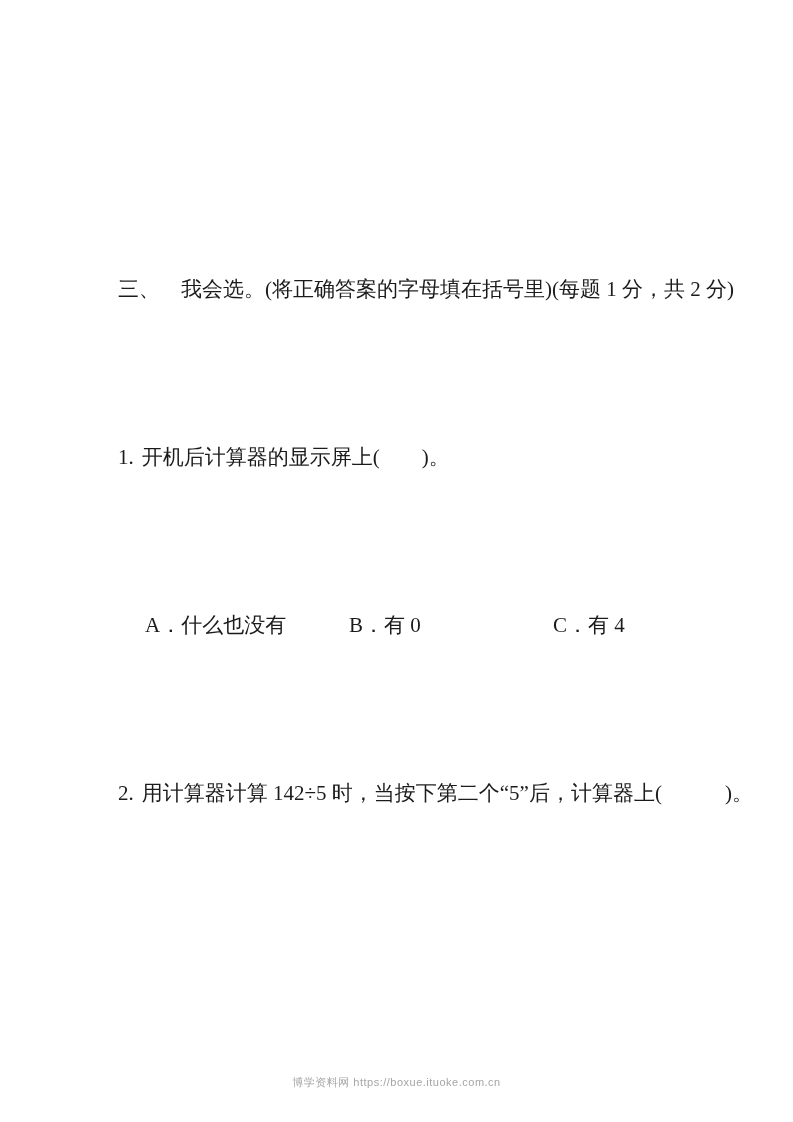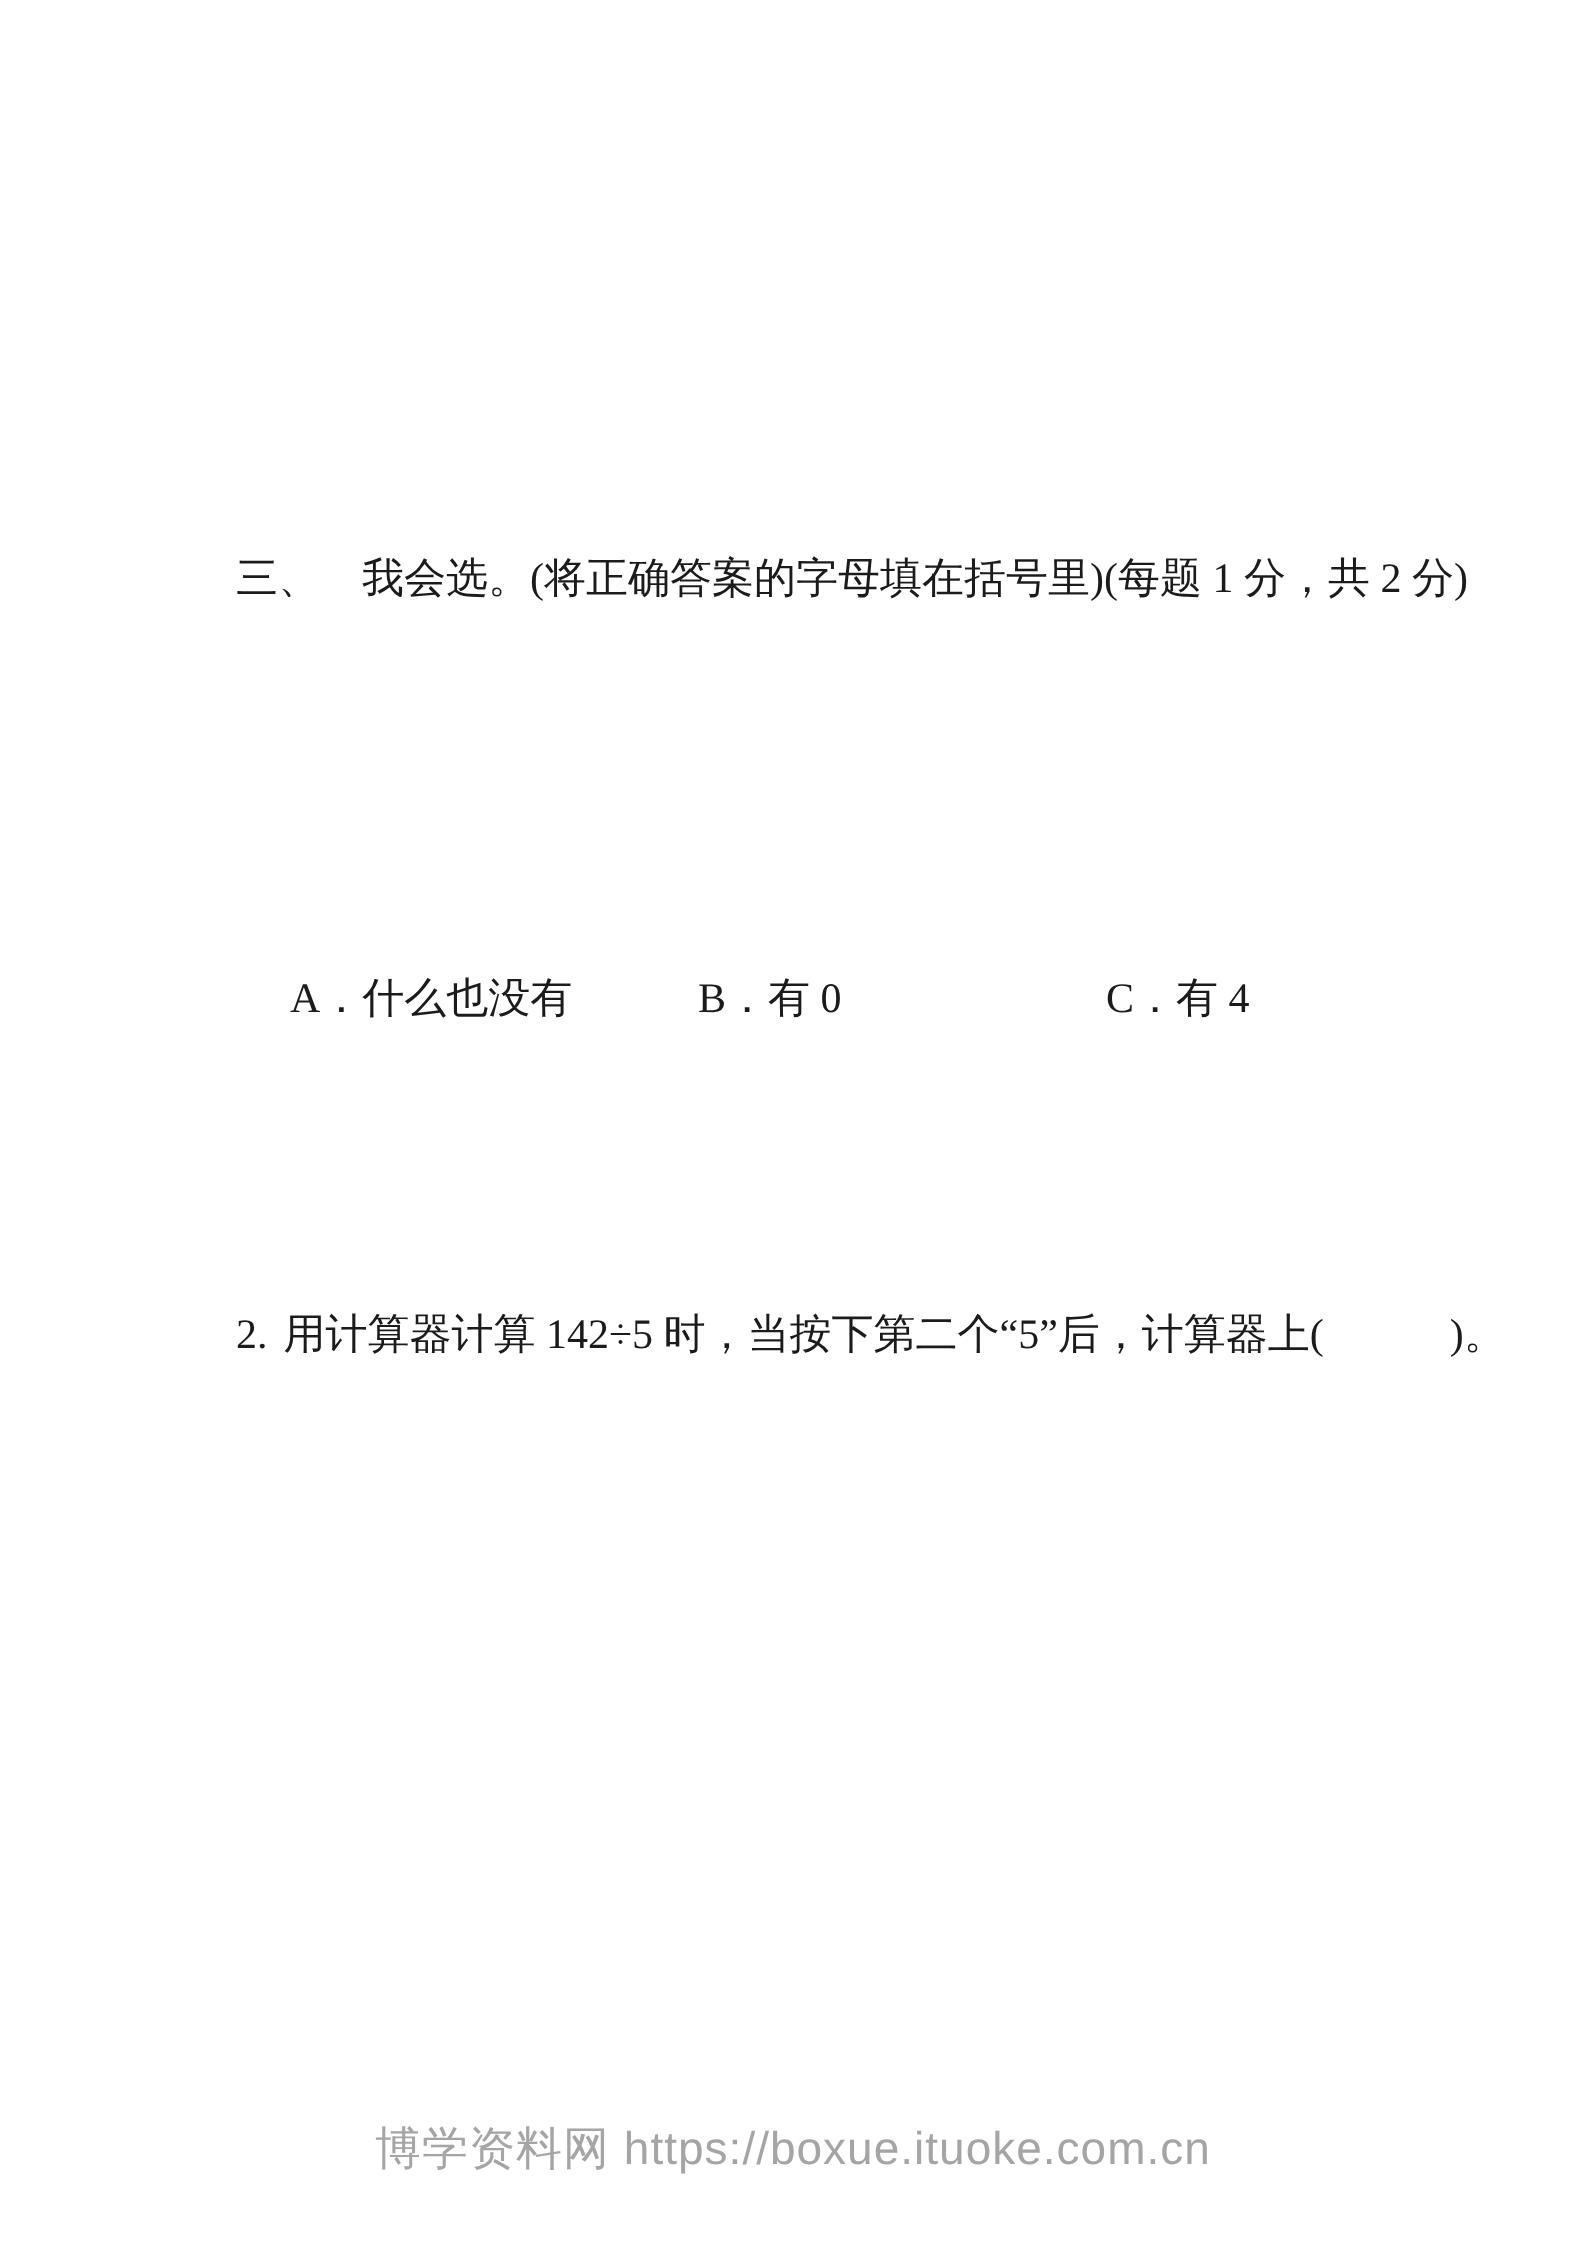--- a/index.html
+++ b/index.html
@@ -43,34 +43,35 @@
   .options .opt:nth-child(1) { width: 168px; }
   .options .opt:nth-child(2) { width: 168px; }
 
   .footer {
     position: absolute;
     left: 0;
     right: 0;
     bottom: 32px;
     text-align: center;
     font-family: "Liberation Sans", "DejaVu Sans", sans-serif;
-    font-size: 23px;
+    font-size: 11px;
     color: #a5a5a5;
     letter-spacing: 0.5px;
   }
 </style>
 </head>
 <body>
 
 <div class="page">
   <div class="content">
 
     
     <div class="line">三、　我会选。(将正确答案的字母填在括号里)(每题 1 分，共 2 分)</div>
 
+    <div class="line qline"><span class="qnum">1.</span><span>开机后计算器的显示屏上(　　)。</span></div>
 
     <div class="line options">
       <span class="opt">A．什么也没有</span>
       <span class="opt">B．有 0</span>
       <span class="opt">C．有 4</span>
     </div>
 
     <div class="line qline"><span class="qnum">2.</span><span>用计算器计算 142÷5 时，当按下第二个“5”后，计算器上(　　　)。</span></div>
 
 

